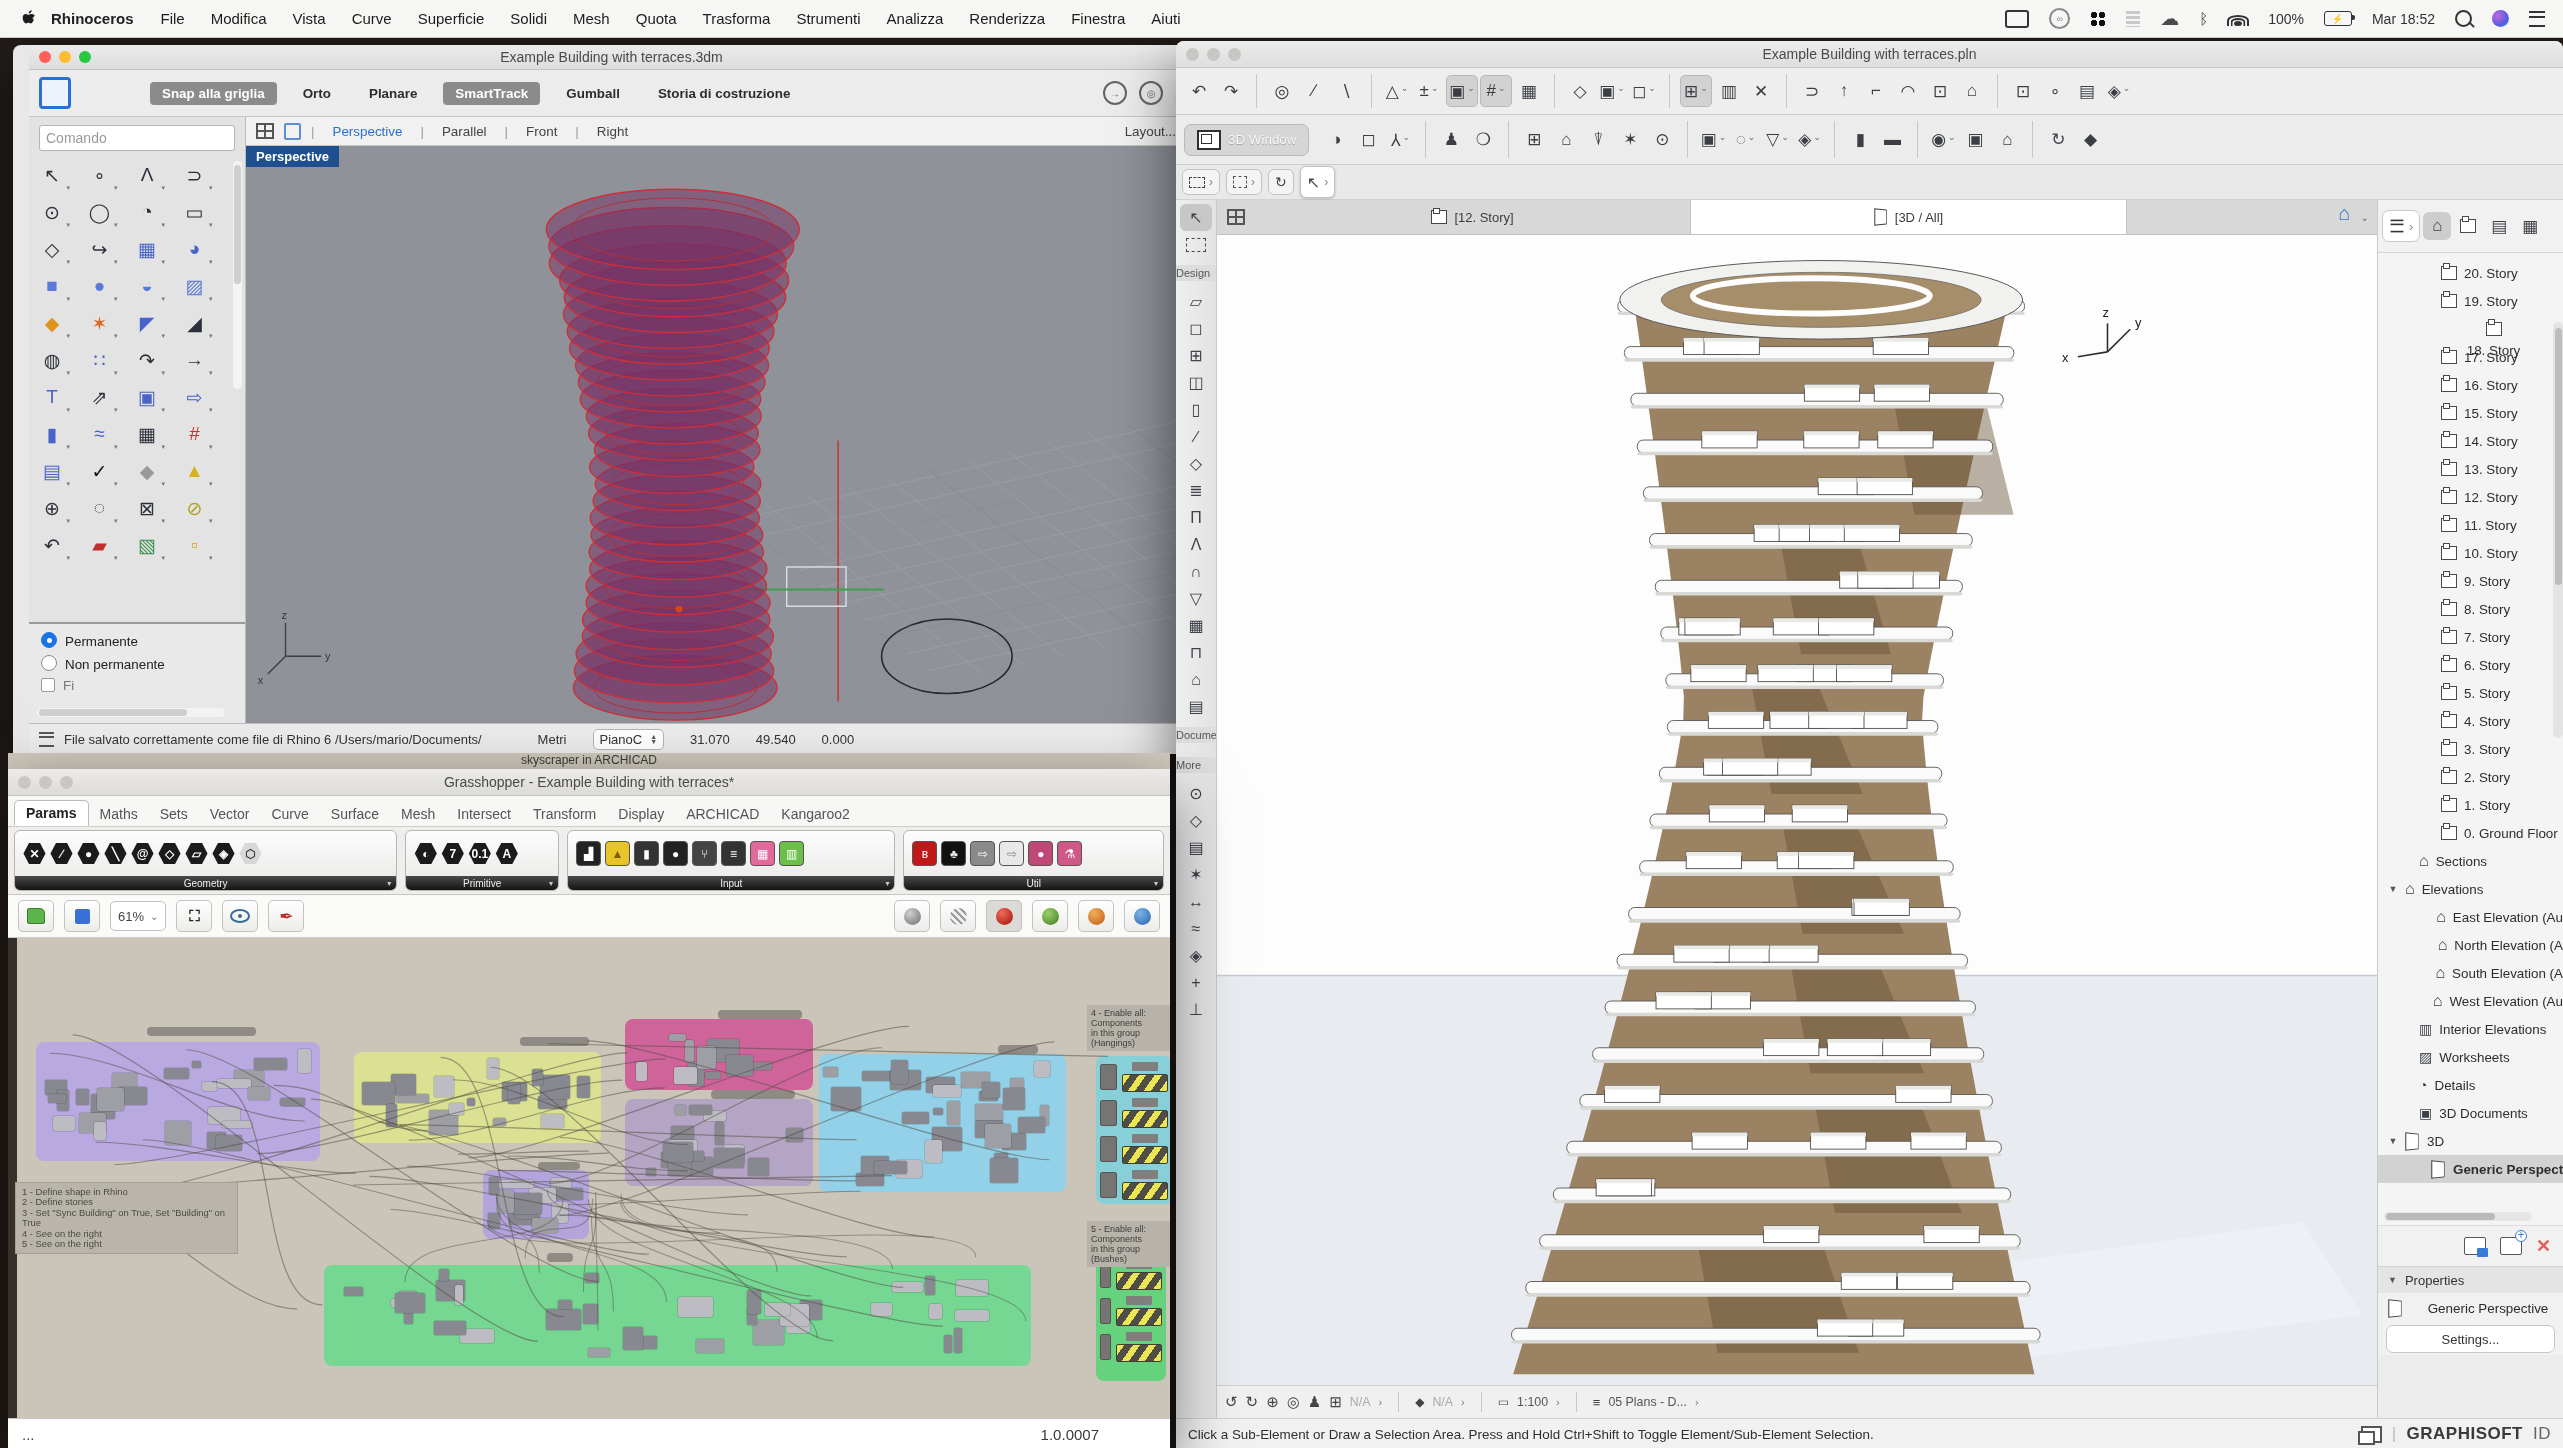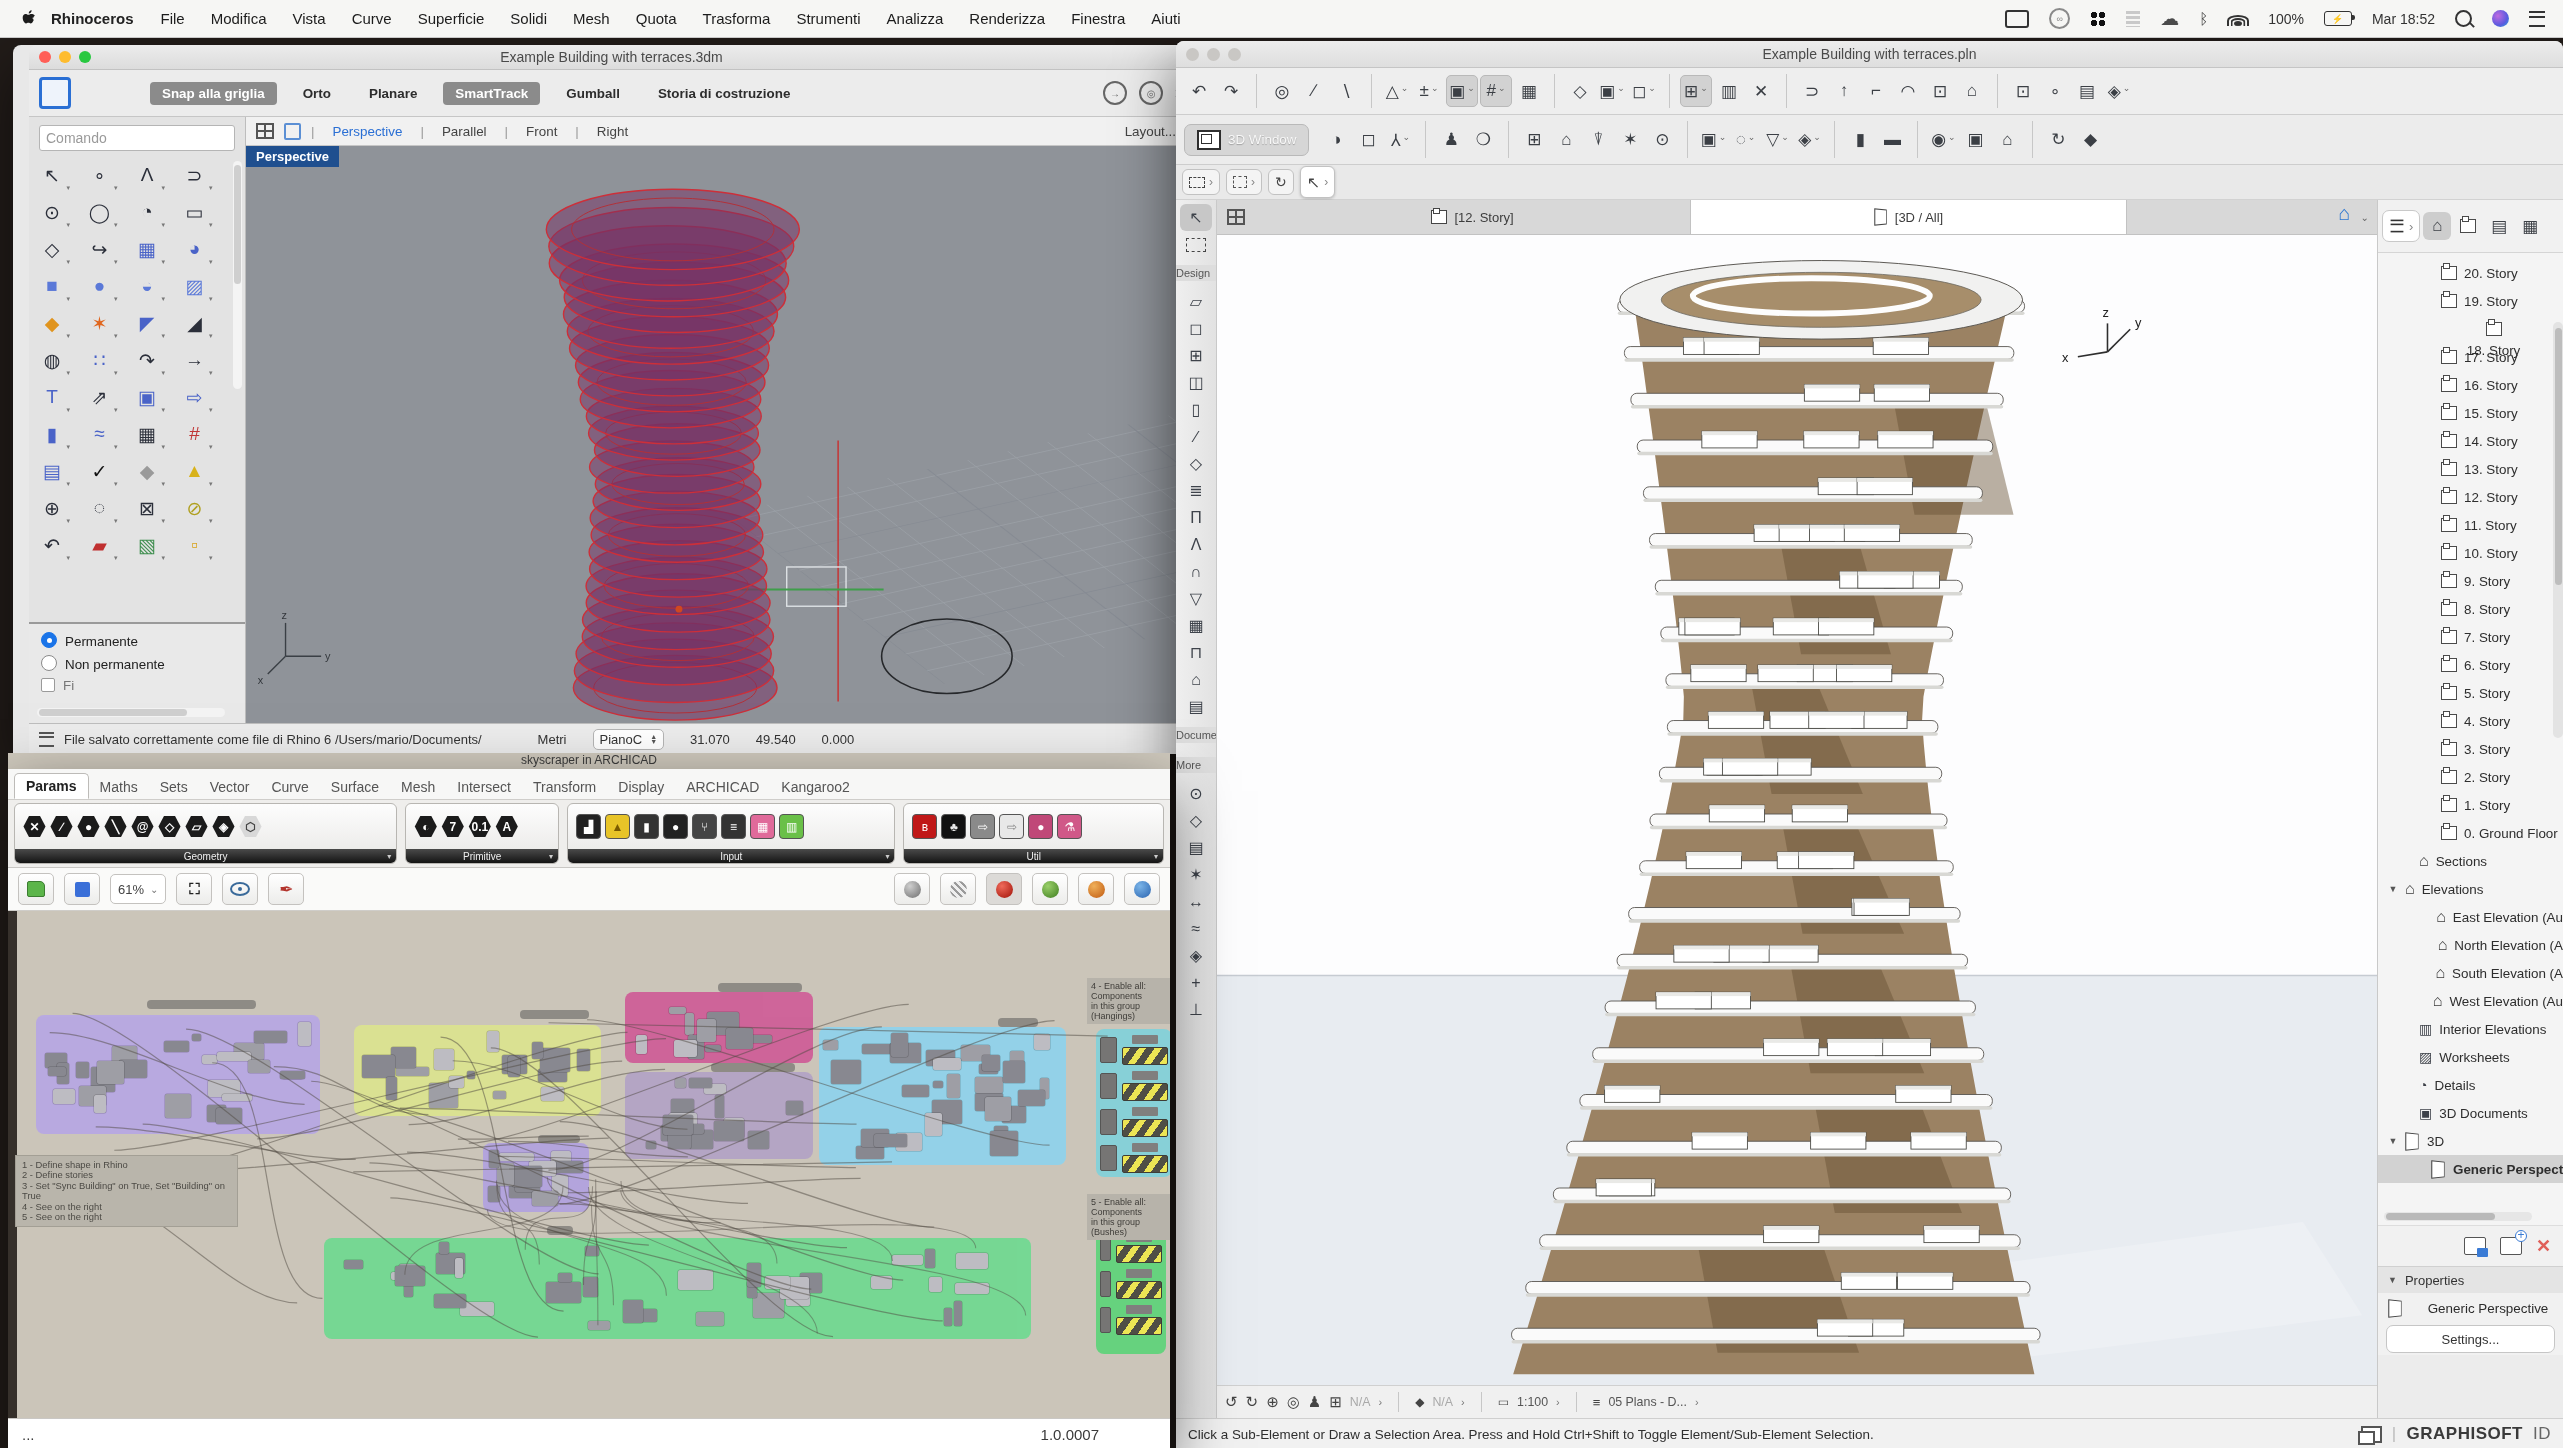--- a/index.html
+++ b/index.html
@@ -455,20 +455,26 @@
       </span>
     <span>31.070</span>
     <span>49.540</span>
     <span>0.000</span>
   </div>
 </div>
 
 <div id="bg-strip">skyscraper in ARCHICAD</div>
 
 <div id="gh" class="window">
+  <div class="titlebar">
+    <span class="tl dim"></span>
+    <span class="tl dim"></span>
+    <span class="tl dim"></span>
+    <span class="titletext">Grasshopper - Example Building with terraces*</span>
+  </div>
   <div id="gh-tabs">
       <span class="tab active">Params</span>
       <span class="tab">Maths</span>
       <span class="tab">Sets</span>
       <span class="tab">Vector</span>
       <span class="tab">Curve</span>
       <span class="tab">Surface</span>
       <span class="tab">Mesh</span>
       <span class="tab">Intersect</span>
       <span class="tab">Transform</span>

